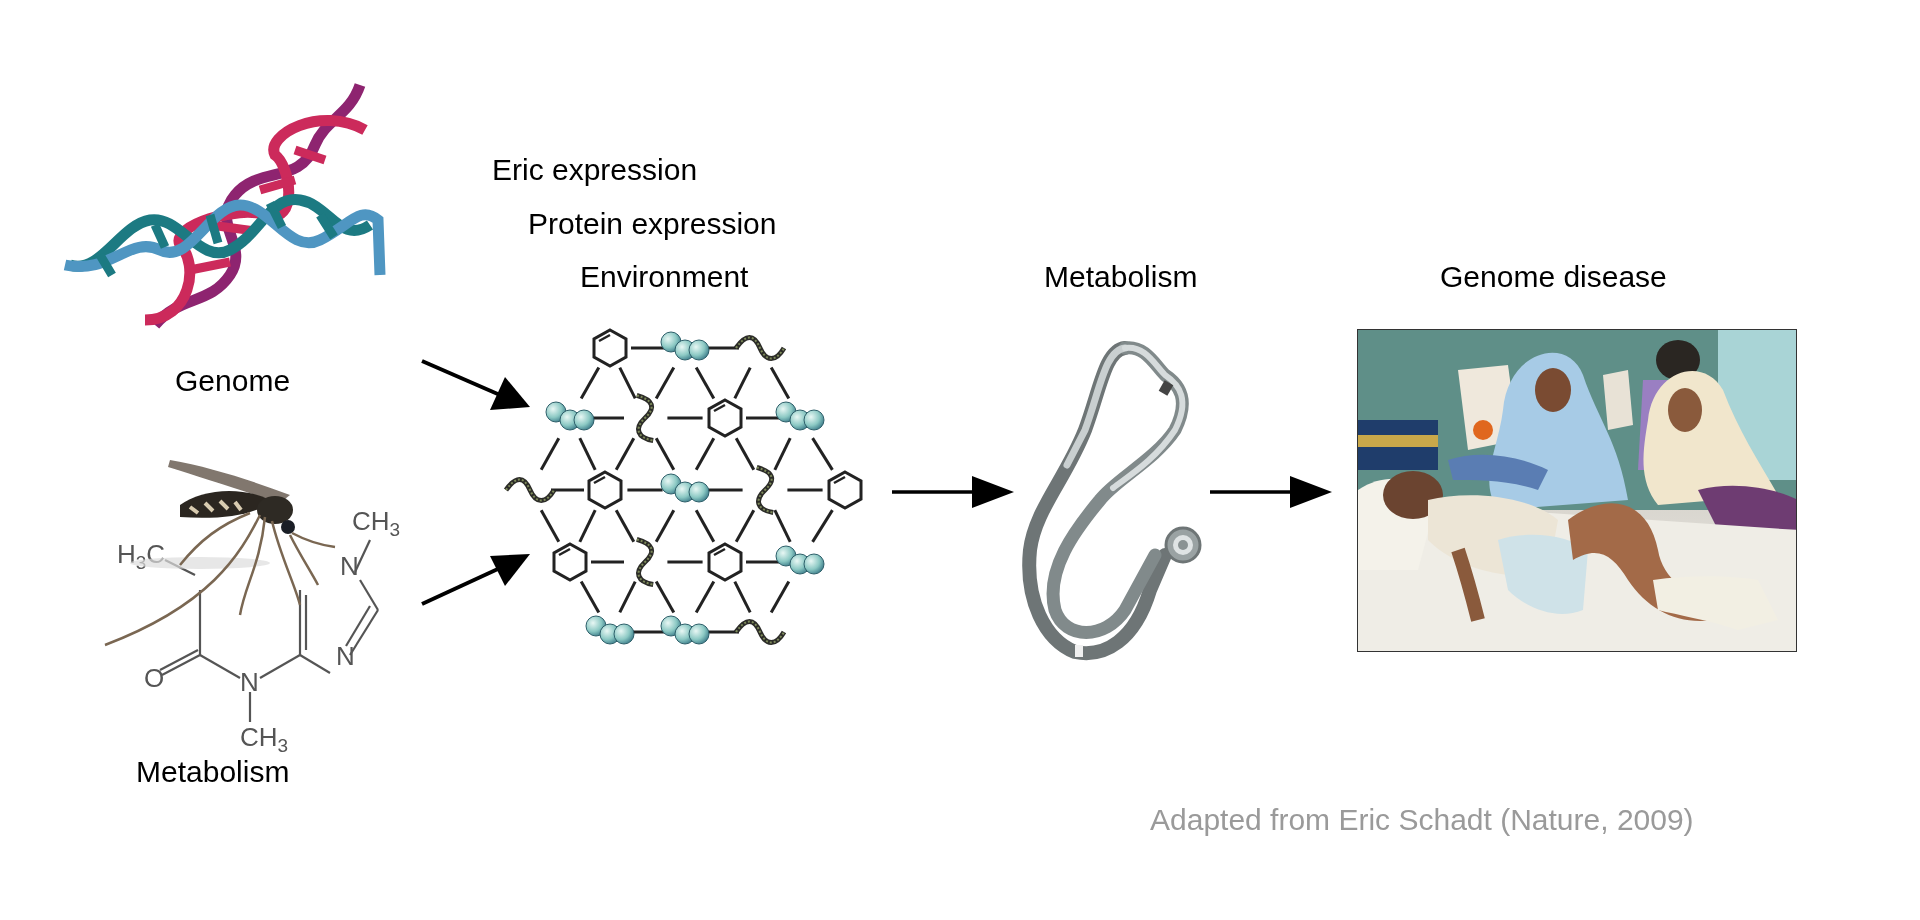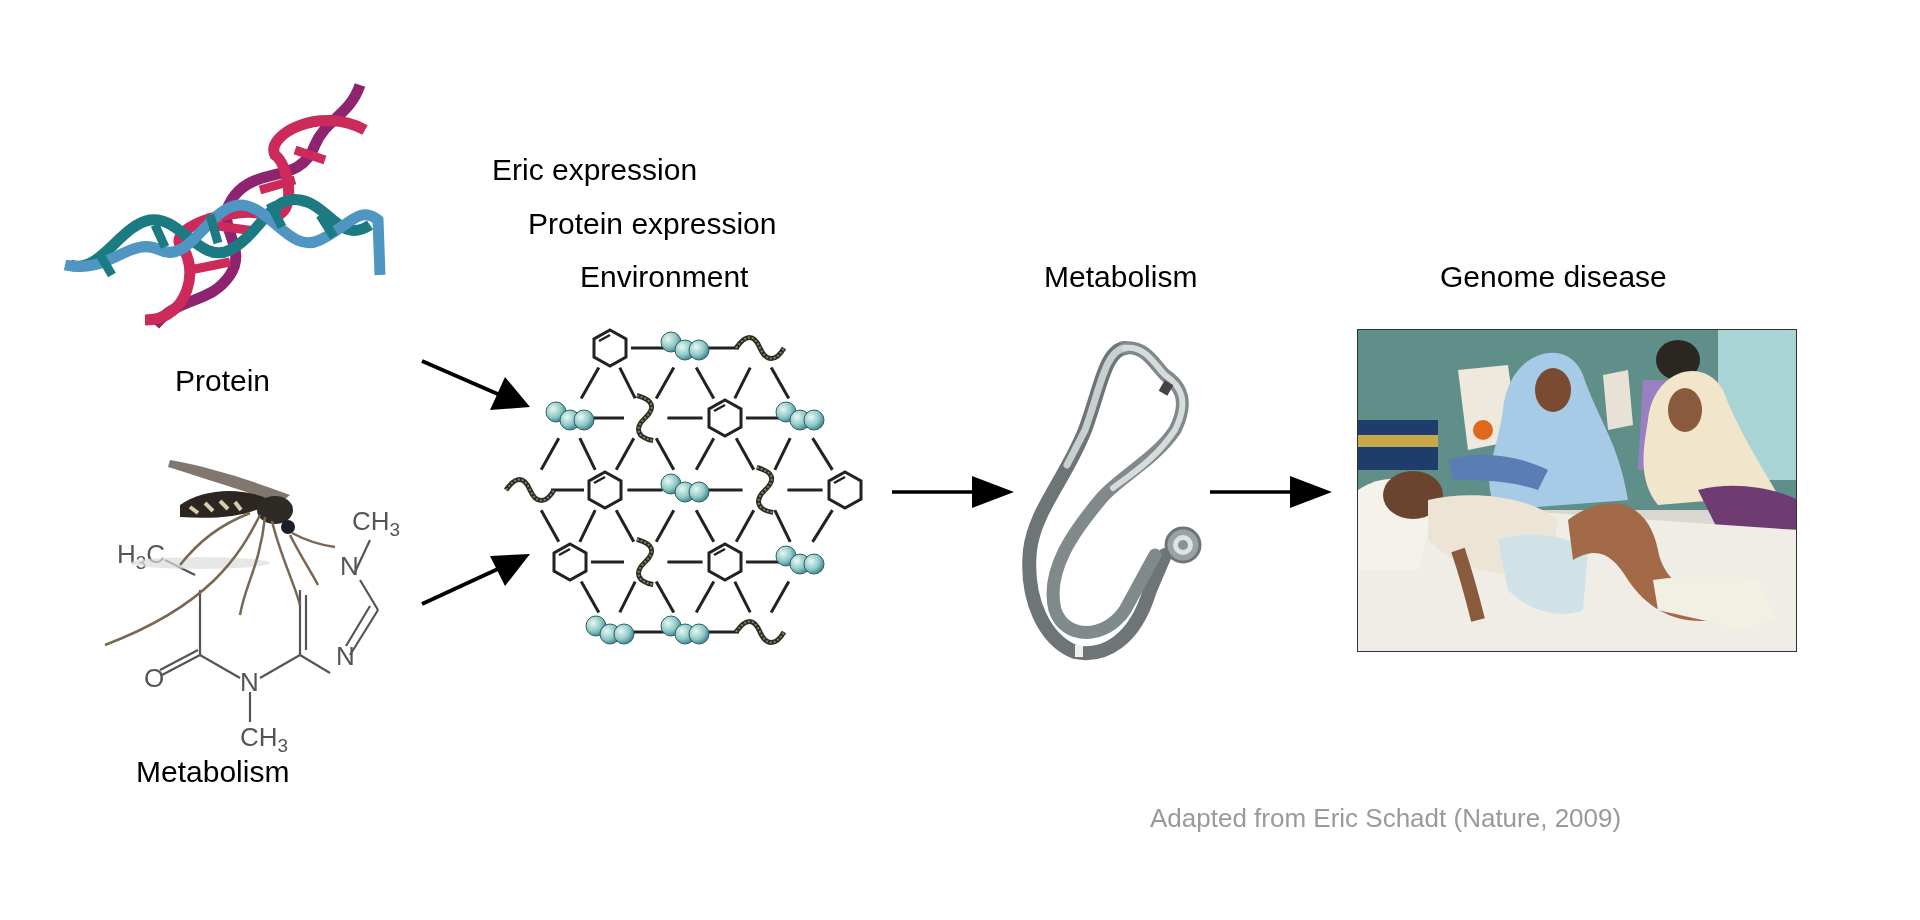--- a/index.html
+++ b/index.html
@@ -1,20 +1,20 @@
 <!DOCTYPE html>
 <html><head>
 <meta charset="utf-8">
 <style>
   html, body { margin:0; padding:0; background:#ffffff; }
   body { width:1920px; height:920px; position:relative; overflow:hidden;
          font-family:"Liberation Sans", sans-serif; color:#000; }
   .abs { position:absolute; }
   .label { font-size:30px; white-space:nowrap; }
-  .caption { font-size:26px; color:#9a9a9a; white-space:nowrap; }
+  .caption { font-size:30px; color:#9a9a9a; white-space:nowrap; }
   svg { position:absolute; overflow:visible; }
   .photo { position:absolute; left:1357px; top:329px; width:440px; height:323px;
            border:1.5px solid #333; box-sizing:border-box; overflow:hidden;
            background:linear-gradient(180deg,#5f8c86 0%,#6f9d96 38%,#d9d6cf 55%,#ecebe6 100%); }
 </style>
 </head>
 <body>
 
 <svg style="left:60px;top:75px" width="340" height="280" viewBox="0 0 340 280">
 
@@ -23,21 +23,21 @@
     <path d="M85 245 C130 245,140 190,120 170 C110 150,180 130,205 140 C240 150,230 90,215 80 C205 60,260 30,305 55" fill="none" stroke="#cc2a5b" stroke-width="11"></path>
     <path d="M130 195 l40 -8 M150 150 l45 6 M200 115 l35 -10 M235 75 l30 10" stroke="#cc2a5b" stroke-width="9"></path>
   </g>
 
   <g>
     <path d="M10 190 C40 200,60 150,90 145 C120 140,140 190,170 175 C200 160,210 120,240 125 C270 130,280 170,310 150" fill="none" stroke="#1c7a82" stroke-width="11"></path>
     <path d="M5 190 C50 200,70 160,100 175 C130 190,150 130,180 130 C210 130,230 180,260 165 C290 150,300 130,318 145 L320 200" fill="none" stroke="#4f96c2" stroke-width="11"></path>
     <path d="M40 180 l12 20 M95 150 l10 22 M150 140 l8 28 M210 128 l12 24 M260 140 l14 22" stroke="#1c7a82" stroke-width="9"></path>
   </g>
 </svg>
-<div class="abs label" style="left:175px;top:364px">Protein</div>
+<div class="abs label" style="left:175px;top:364px">Genome</div>
 
 <svg style="left:100px;top:460px" width="330" height="280" viewBox="0 0 330 280">
   <g stroke="#555" stroke-width="2.2" fill="none">
     <line x1="100" y1="130" x2="100" y2="195"></line>
     <line x1="100" y1="195" x2="140" y2="218"></line>
     <line x1="100" y1="195" x2="62" y2="215"></line>
     <line x1="98" y1="190" x2="60" y2="210"></line>
     <line x1="160" y1="218" x2="200" y2="195"></line>
     <line x1="200" y1="195" x2="230" y2="213"></line>
     <line x1="200" y1="195" x2="200" y2="130"></line>

